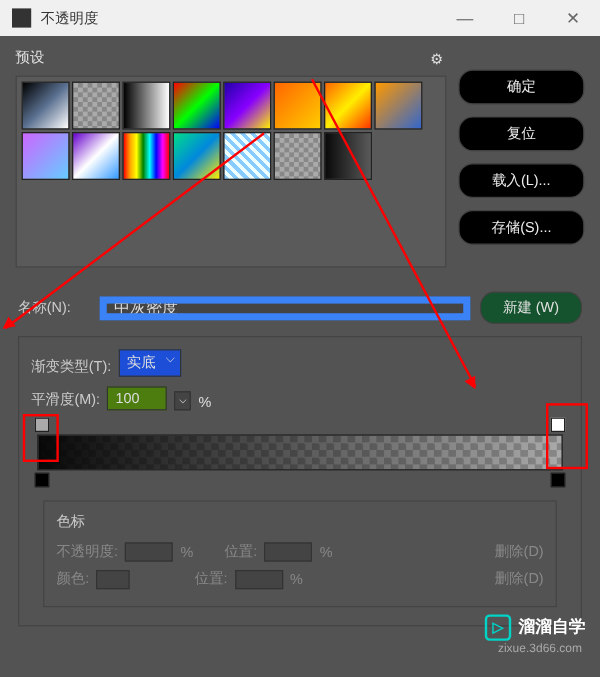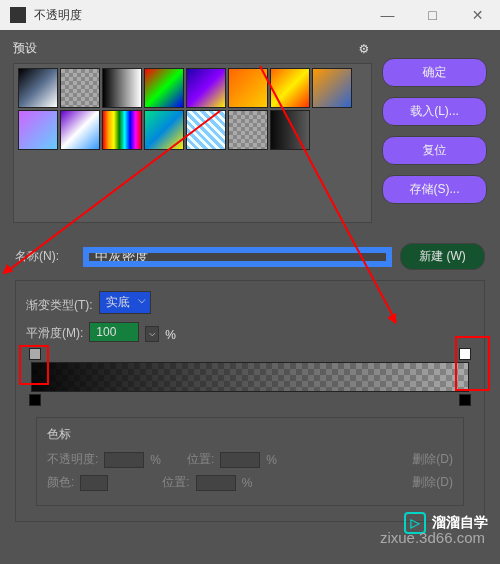--- a/index.html
+++ b/index.html
@@ -11,31 +11,31 @@
     .titlebar-btn { width: 45px; height: 30px; display: flex; align-items: center; justify-content: center; color: #666; font-size: 14px; }
     .main { padding: 10px 13px; display: flex; gap: 10px; position: relative; }
     .left-col { flex: 1; }
     .right-col { width: 105px; display: flex; flex-direction: column; gap: 10px; padding-top: 18px; }
     .presets-header { display: flex; align-items: center; margin-bottom: 6px; }
     .presets-label { flex: 1; }
     .gear-icon { width: 16px; height: 16px; display: flex; align-items: center; justify-content: center; }
     .swatches { display: flex; flex-wrap: wrap; gap: 2px; width: 340px; }
     .swatch { width: 40px; height: 40px; border: 1px solid #222; }
     .swatches-area { height: 160px; background: #5a5a5a; border: 1px solid #444; overflow: hidden; padding: 4px; }
-    .btn { background: #8b5cf6; border: 1px solid #424242; border-radius: 12px; padding: 5px 0; text-align: center; color: #eee; cursor: pointer; }
+    .btn { background: #000000; border: 1px solid #424242; border-radius: 12px; padding: 5px 0; text-align: center; color: #eee; cursor: pointer; }
     .name-row { display: flex; align-items: center; gap: 8px; padding: 10px 15px 5px; }
     .name-label { width: 60px; color: #ccc; }
     .name-input { flex: 1; background: #444; border: 6px solid #3b82f6; color: #ddd; padding: 3px 6px; height: 20px; }
     .btn-new { width: 85px; background: #14532d; border: 1px solid #424242; border-radius: 12px; padding: 4px 0; text-align: center; }
     .gradient-section { margin: 5px 15px; border: 1px solid #444; padding: 10px 10px 15px; position: relative; }
     .row { display: flex; align-items: flex-end; gap: 6px; margin-bottom: 8px; }
     .row-label { color: #ccc; }
     .select { background: #1d4ed8; border: 1px solid #333; color: #ddd; padding: 2px 20px 2px 6px; position: relative; }
     .select::after { content: "⌵"; position: absolute; right: 4px; top: 2px; font-size: 10px; }
-    .smooth-input { background: #15803d; border: 1px solid #333; color: #ddd; padding: 2px 6px; width: 50px; display: flex; align-items: center; }
+    .smooth-input { background: #4d7c0f; border: 1px solid #333; color: #ddd; padding: 2px 6px; width: 50px; display: flex; align-items: center; }
     .smooth-dd { width: 14px; height: 16px; background: #444; border: 1px solid #333; display: flex; align-items: center; justify-content: center; font-size: 8px; }
     .gradient-bar-wrap { position: relative; margin: 20px 5px 25px; }
     .gradient-bar { height: 30px; width: 100%; background: repeating-conic-gradient(#888 0% 25%, #aaa 0% 50%) 0 0 / 12px 12px; border: 1px solid #222; position: relative; }
     .gradient-bar::before { content: ""; position: absolute; inset: 0; background: linear-gradient(to right, rgba(0,0,0,0.95), rgba(0,0,0,0)); }
     .stop-top-left { position: absolute; top: -14px; left: -2px; width: 12px; height: 12px; background: #aaa; border: 1px solid #222; }
     .stop-top-right { position: absolute; top: -14px; right: -2px; width: 12px; height: 12px; background: #fff; border: 1px solid #222; }
     .stop-bot-left { position: absolute; bottom: -14px; left: -2px; width: 12px; height: 12px; background: #000; border: 1px solid #222; }
     .stop-bot-right { position: absolute; bottom: -14px; right: -2px; width: 12px; height: 12px; background: #000; border: 1px solid #222; }
     .highlight-box { position: absolute; border: 2px solid #ff0000; pointer-events: none; }
     .hl-left { top: 345px; left: 19px; width: 30px; height: 40px; }
@@ -45,21 +45,21 @@
     .stops-row { display: flex; align-items: center; gap: 6px; margin-bottom: 6px; color: #888; }
     .mini-swatch { width: 28px; height: 16px; background: #444; border: 1px solid #333; }
     .mini-input { width: 40px; height: 16px; background: #444; border: 1px solid #333; }
     .del-btn { color: #888; margin-left: auto; }
     .arrow { position: absolute; border-top: 2px solid red; transform-origin: left center; pointer-events: none; }
     .arrow::after { content: ""; position: absolute; right: -2px; top: -5px; border-left: 10px solid red; border-top: 5px solid transparent; border-bottom: 5px solid transparent; }
     .arrow1 { top: 110px; left: 220px; width: 270px; transform: rotate(143deg); }
     .arrow2 { top: 65px; left: 260px; width: 290px; transform: rotate(62deg); }
     .watermark { position: absolute; bottom: 30px; right: 12px; display: flex; align-items: center; gap: 6px; color: #fff; font-size: 14px; font-weight: bold; pointer-events: none; }
     .wm-icon { width: 22px; height: 22px; border: 2px solid #00d4c7; border-radius: 4px; display: flex; align-items: center; justify-content: center; color: #00d4c7; font-size: 12px; }
-    .wm-sub { position: absolute; bottom: 18px; right: 15px; color: #aaa; font-size: 15px; pointer-events: none; }
+    .wm-sub { position: absolute; bottom: 18px; right: 15px; color: #aaa; font-size: 10px; pointer-events: none; }
   </style>
 </head>
 <body>
 
 <div class="titlebar">
   <div class="titlebar-icon"></div>
   <div class="titlebar-title">不透明度</div>
   <div class="titlebar-btns">
     <div class="titlebar-btn">—</div>
     <div class="titlebar-btn">□</div>
@@ -88,22 +88,22 @@
           <div class="swatch" style="background: linear-gradient(to right, red, orange, yellow, green, cyan, blue, magenta, red);"></div>
           <div class="swatch" style="background: linear-gradient(135deg, rgb(0, 221, 136), rgb(0, 136, 221), rgb(255, 238, 0));"></div>
           <div class="swatch" style="background: repeating-linear-gradient(45deg, rgb(136, 204, 255), rgb(136, 204, 255) 3px, rgb(238, 255, 255) 3px, rgb(238, 255, 255) 6px);"></div>
           <div class="swatch" style="background: repeating-conic-gradient(rgb(136, 136, 136) 0%, rgb(136, 136, 136) 25%, rgb(170, 170, 170) 0%, rgb(170, 170, 170) 50%) 0px 0px / 8px 8px;"></div>
           <div class="swatch" style="background: linear-gradient(to right, rgba(0, 0, 0, 0.9), rgba(0, 0, 0, 0));"></div>
         </div>
     </div>
   </div>
   <div class="right-col">
     <div class="btn">确定</div>
+    <div class="btn">复位</div>
     <div class="btn">载入(L)...</div>
-    <div class="btn">复位</div>
     <div class="btn">存储(S)...</div>
   </div>
 </div>
 
 <div class="name-row">
   <span class="name-label">名称(N):</span>
   <input class="name-input" value="中灰密度" style="">
   <div class="btn-new">新建 (W)</div>
 </div>
 

